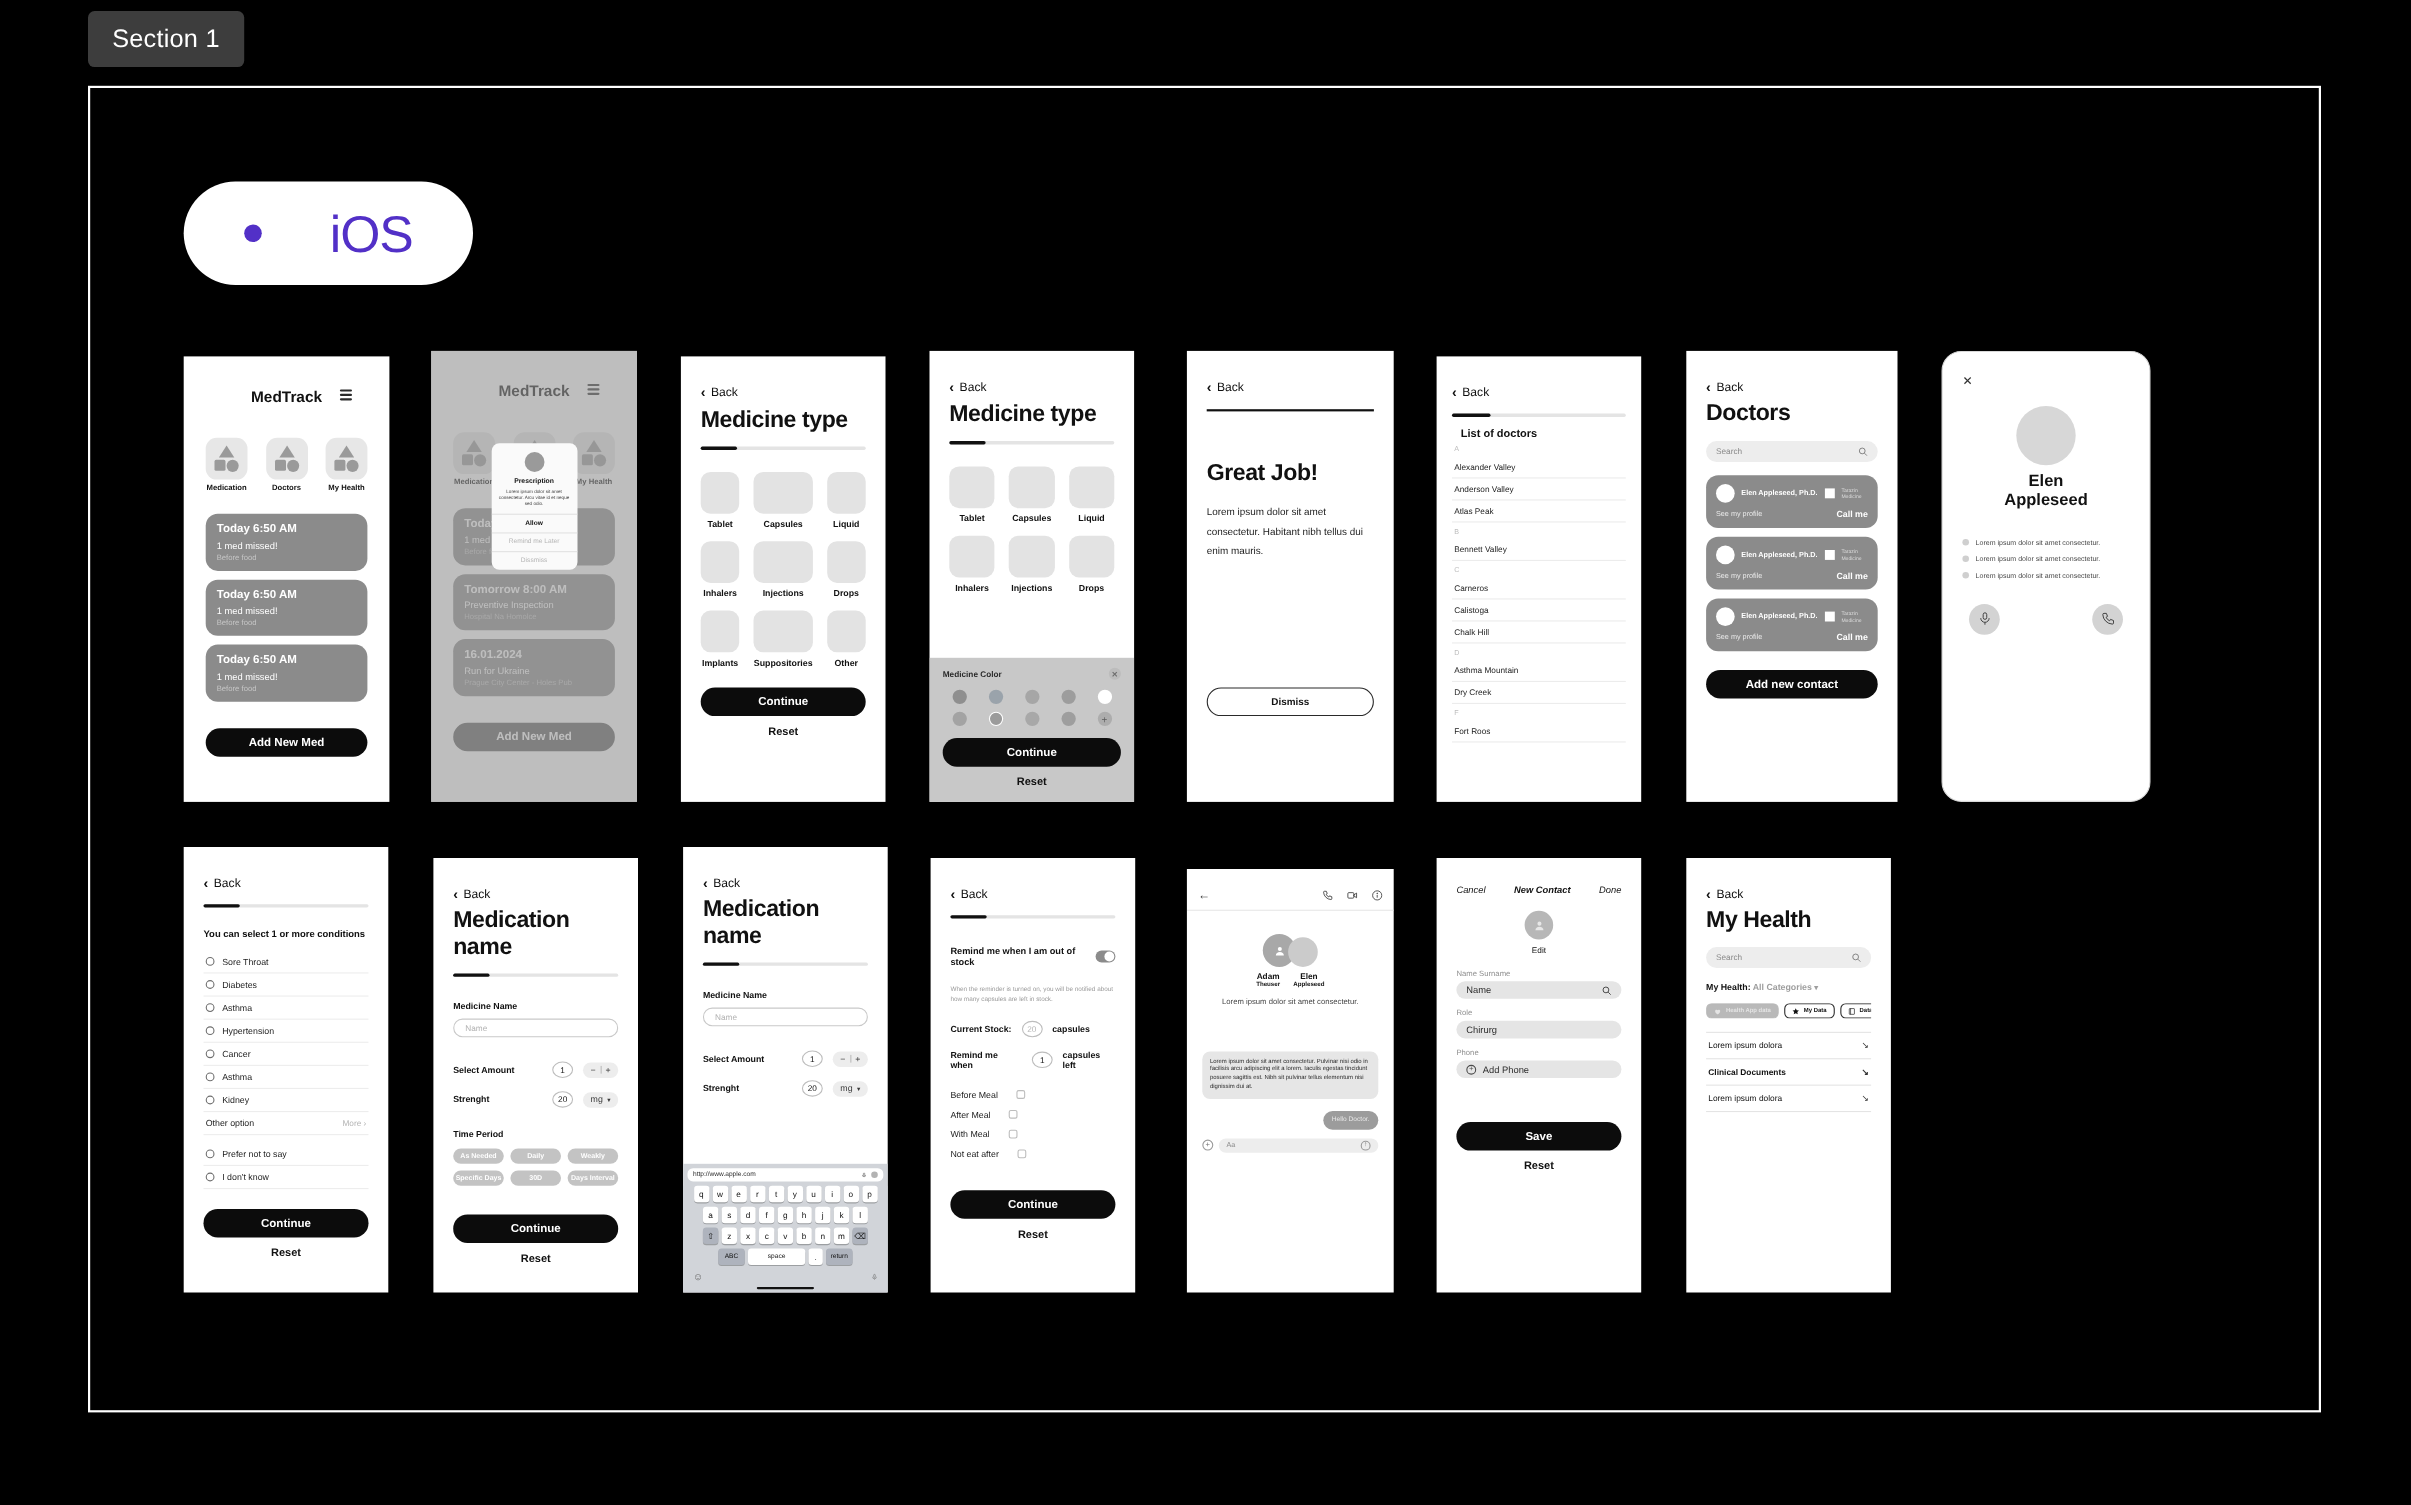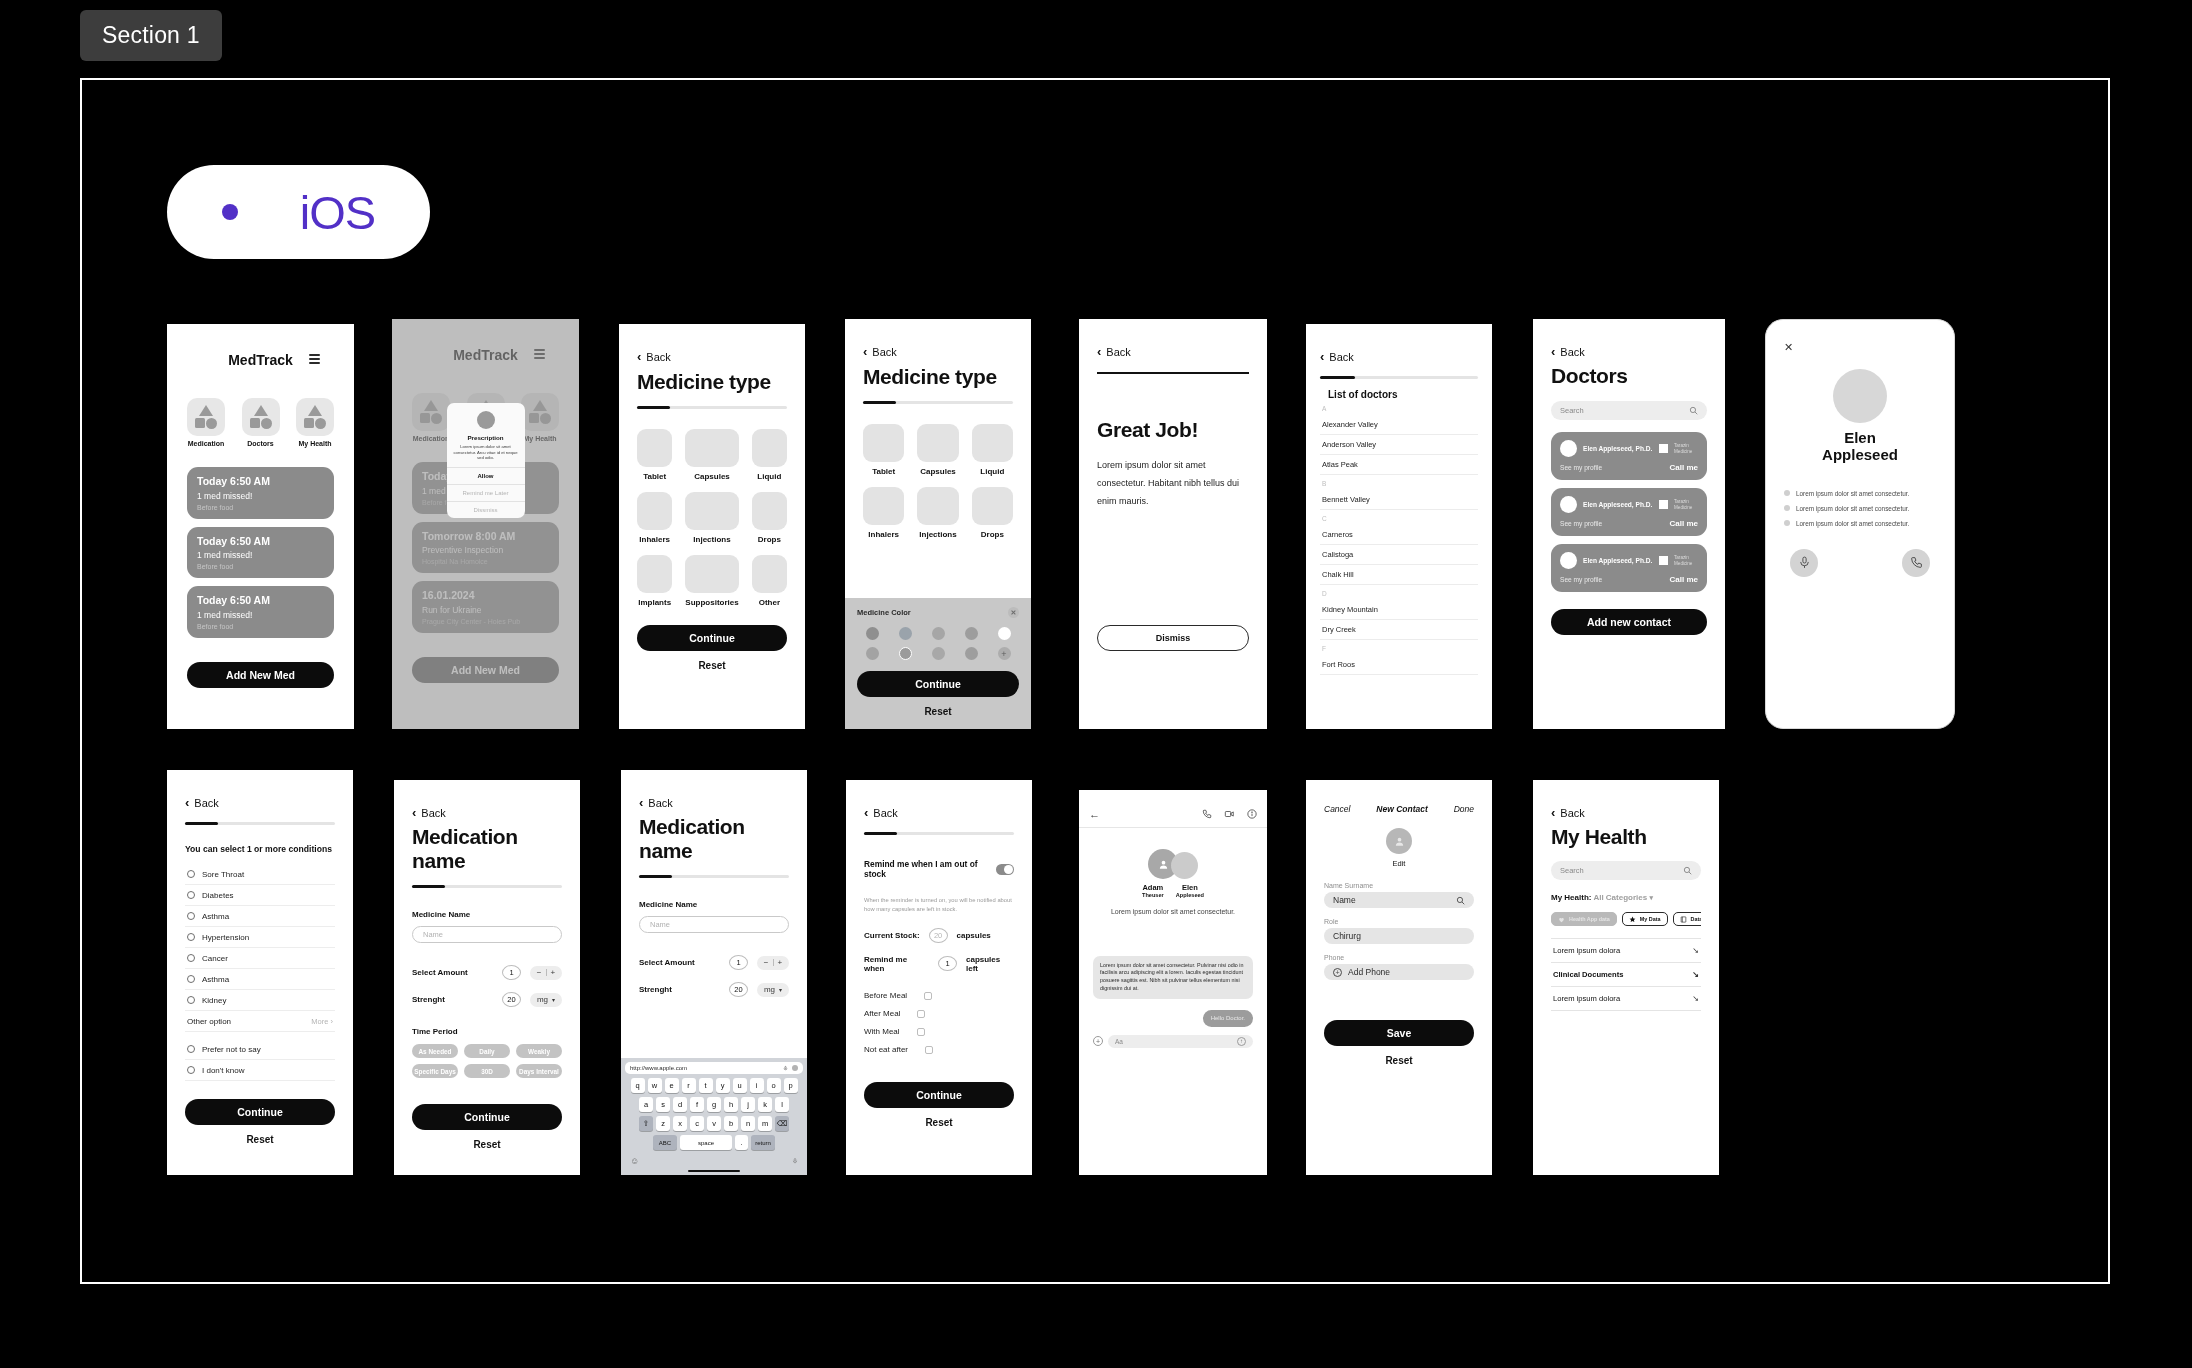--- a/index.html
+++ b/index.html
@@ -157,21 +157,21 @@
   .key{ background:#fff;border-radius:3px;width:14px;height:15px;display:flex;align-items:center;justify-content:center;font-size:7.5px;color:#111;box-shadow:0 1px 0 rgba(0,0,0,.25);}
   .key.dark{ background:#aeb3bd; }
   .key.wide{ width:24px;font-size:6px; }
   .key.space{ width:52px;font-size:6px; }
   .kbbot{ display:flex;align-items:center;justify-content:space-between;padding:2px 6px 0;font-size:9px;color:#6b6b6b; }
   .hbar{ width:52px;height:2px;background:#111;border-radius:2px;margin:4px auto 0; }
 
   
   .tgl{ width:20px;height:11px;border-radius:6px;background:#8b8b8b;position:relative; }
   .tgl i{ position:absolute;right:1px;top:1px;width:9px;height:9px;border-radius:50%;background:#fff; }
-  .meal{ display:flex;align-items:flex-end;gap:17px;font-size:8px;color:#1d1d1d;margin-bottom:9px; }
+  .meal{ display:flex;align-items:flex-start;gap:17px;font-size:8px;color:#1d1d1d;margin-bottom:9px; }
   .meal .cb{ width:8px;height:8px;border:1px solid #bdbdbd;border-radius:2px;flex:none; }
 
   
   .chat-top{ display:flex;align-items:center;justify-content:space-between;padding:0 10px 7px;border-bottom:1px solid #e6e6e6; }
   .chat-av-wrap{ display:flex;justify-content:center;align-items:flex-start;margin-top:21px; }
   .chat-av{ width:30px;height:30px;border-radius:50%;background:#a8a8a8;display:flex;align-items:center;justify-content:center; }
   .chat-av.b{ background:#cbcbcb;margin-left:-7px;margin-top:3px;width:27px;height:27px; }
   .chat-names{ display:flex;justify-content:center;gap:12px;margin-top:4px; }
   .chat-names .n{ text-align:center;font-size:7.5px;font-weight:700;color:#111;line-height:1.25; }
   .chat-names .n em{ font-style:normal;font-size:5.6px;display:block; }
@@ -473,21 +473,21 @@
     <div class="dl-row">Alexander Valley</div>
     <div class="dl-row">Anderson Valley</div>
     <div class="dl-row">Atlas Peak</div>
     <div class="dl-head">B</div>
     <div class="dl-row">Bennett Valley</div>
     <div class="dl-head">C</div>
     <div class="dl-row">Carneros</div>
     <div class="dl-row">Calistoga</div>
     <div class="dl-row">Chalk Hill</div>
     <div class="dl-head">D</div>
-    <div class="dl-row">Kidney Mountain</div>
+    <div class="dl-row">Asthma Mountain</div>
     <div class="dl-row">Dry Creek</div>
     <div class="dl-head">F</div>
     <div class="dl-row">Fort Roos</div>
   </div>
 </div>
 
 <div class="phone" style="left:1533px;top:319px;width:192px;height:410px;">
   <div class="scr" style="padding:26px 18px 0;">
     <div class="back">
       <span class="chev">‹</span>

